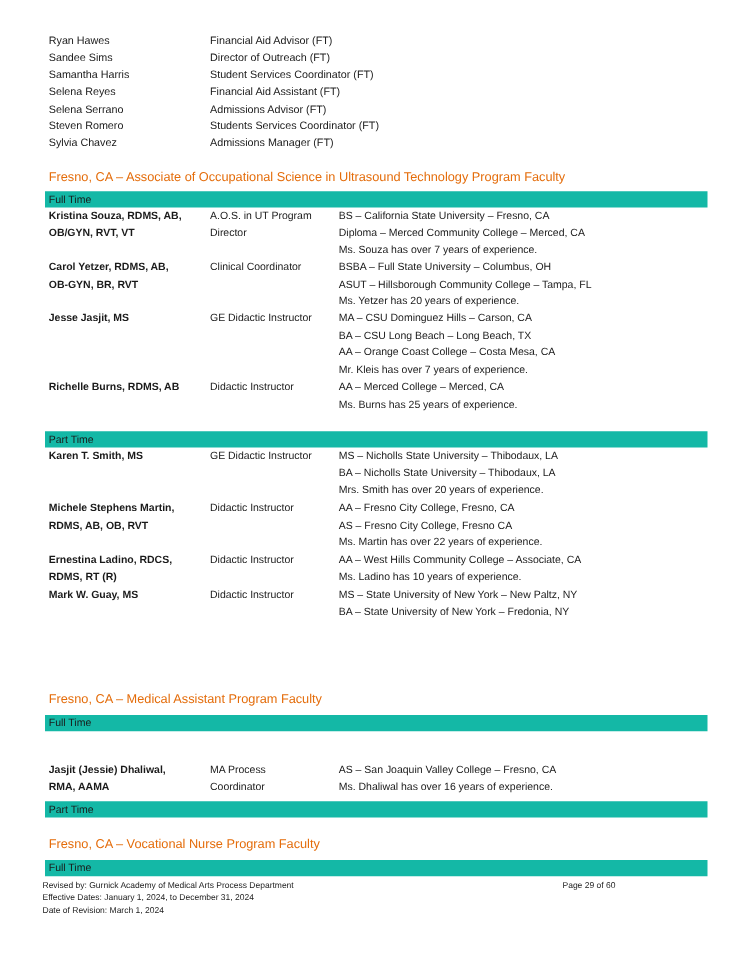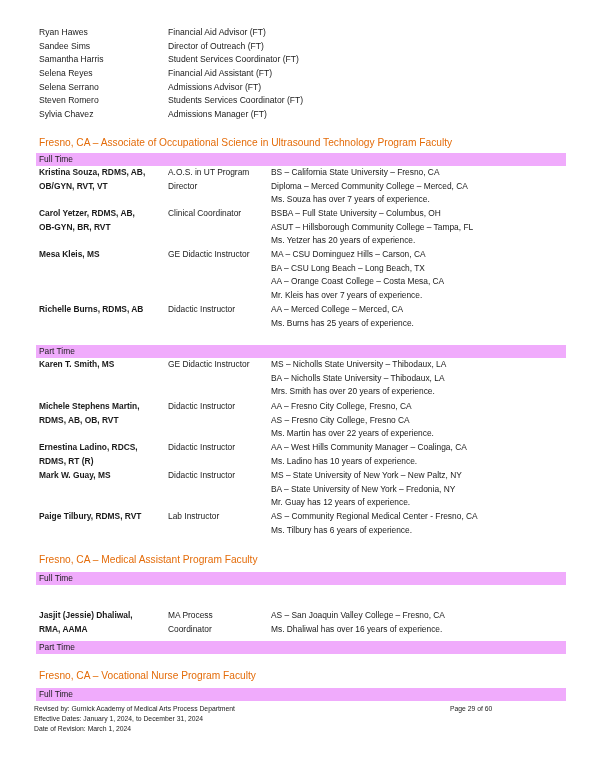--- a/index.html
+++ b/index.html
@@ -6,21 +6,21 @@
     body { width: 600px; height: 776px; position: relative; overflow: hidden;
       font-family: "Liberation Sans", sans-serif; color: #1a1a1a; }
     .page { position: absolute; left: 0; top: 0; width: 600px; height: 776px; }
 
     .staff { position: absolute; left: 39px; top: 26px; }
     .staff-row { height: 13.7px; font-size: 8.6px; line-height: 13.7px; white-space: nowrap; position: relative; }
     .staff-row .nm { position: absolute; left: 0; }
     .staff-row .rl { position: absolute; left: 129px; }
 
     .section-title { position: absolute; left: 39px; font-size: 10.2px; font-weight: normal; color: #e46c0a; white-space: nowrap; }
-    .band { position: absolute; left: 36px; width: 530px; height: 13px; background: #f0abfc;
+    .band { position: absolute; left: 36px; width: 530px; height: 13px; background: #14b8a6;
       font-size: 8.4px; line-height: 13px; padding-left: 3px; box-sizing: border-box; color: #1a1a1a; }
 
     .entry { position: absolute; left: 39px; width: 530px; }
     .entry .line { height: 13.7px; line-height: 13.7px; font-size: 8.4px; position: relative; white-space: nowrap; text-align: center; }
     .entry .c1 { position: absolute; left: 0; font-weight: bold; }
     .entry .c2 { position: absolute; left: 129px; }
     .entry .c3 { position: absolute; left: 232px; }
 
     .footer { position: absolute; left: 34px; top: 704px; font-size: 6.8px; line-height: 10.2px; color: #222; }
     .footer .pg { position: absolute; left: 416px; top: 0; white-space: nowrap; }
@@ -91,21 +91,21 @@
         <span class="c1">OB-GYN, BR, RVT</span>
         <span class="c3">ASUT – Hillsborough Community College – Tampa, FL</span>
       </div>
     <div class="line">
         <span class="c3">Ms. Yetzer has 20 years of experience.</span>
       </div>
   </div>
 
   <div class="entry" style="top:248px;">
     <div class="line">
-        <span class="c1">Mesa Kleis, MS</span>
+        <span class="c1">Jesse Jasjit, MS</span>
         <span class="c2">GE Didactic Instructor</span>
         <span class="c3">MA – CSU Dominguez Hills – Carson, CA</span>
       </div>
     <div class="line">
         <span class="c3">BA – CSU Long Beach – Long Beach, TX</span>
       </div>
     <div class="line">
         <span class="c3">AA – Orange Coast College – Costa Mesa, CA</span>
       </div>
     <div class="line">
@@ -152,52 +152,39 @@
       </div>
     <div class="line">
         <span class="c3">Ms. Martin has over 22 years of experience.</span>
       </div>
   </div>
 
   <div class="entry" style="top:441px;">
     <div class="line">
         <span class="c1">Ernestina Ladino, RDCS,</span>
         <span class="c2">Didactic Instructor</span>
-        <span class="c3">AA – West Hills Community Manager – Coalinga, CA</span>
+        <span class="c3">AA – West Hills Community College – Associate, CA</span>
       </div>
     <div class="line">
         <span class="c1">RDMS, RT (R)</span>
         <span class="c3">Ms. Ladino has 10 years of experience.</span>
       </div>
   </div>
 
   <div class="entry" style="top:469px;">
     <div class="line">
         <span class="c1">Mark W. Guay, MS</span>
         <span class="c2">Didactic Instructor</span>
         <span class="c3">MS – State University of New York – New Paltz, NY</span>
       </div>
     <div class="line">
         <span class="c3">BA – State University of New York – Fredonia, NY</span>
       </div>
-    <div class="line">
-        <span class="c3">Mr. Guay has 12 years of experience.</span>
-      </div>
-  </div>
-
-  <div class="entry" style="top:510px;">
-    <div class="line">
-        <span class="c1">Paige Tilbury, RDMS, RVT</span>
-        <span class="c2">Lab Instructor</span>
-        <span class="c3">AS – Community Regional Medical Center - Fresno, CA</span>
-      </div>
-    <div class="line">
-        <span class="c3">Ms. Tilbury has 6 years of experience.</span>
-      </div>
-  </div>
+  </div>
+
 
   <div class="section-title" style="top:554px;">Fresno, CA – Medical Assistant Program Faculty</div>
   <div class="band" style="top:572px;">Full Time</div>
 
   <div class="entry" style="top:585px;margin-top:24px;">
     <div class="line">
         <span class="c1">Jasjit (Jessie) Dhaliwal,</span>
         <span class="c2">MA Process</span>
         <span class="c3">AS – San Joaquin Valley College – Fresno, CA</span>
       </div>

